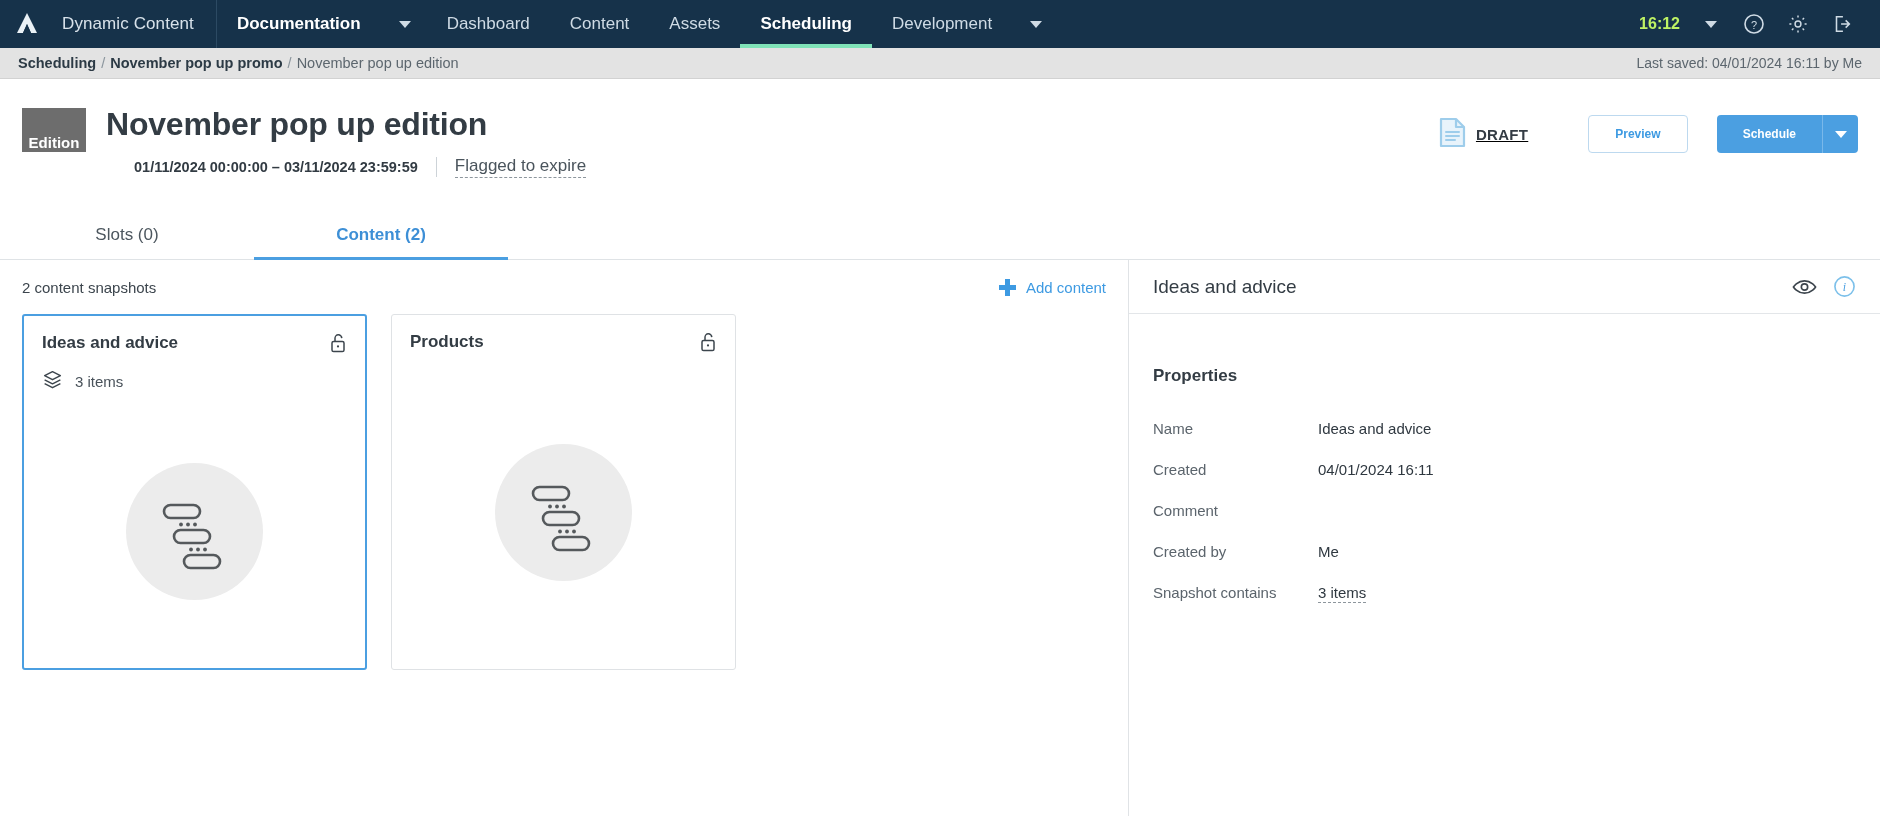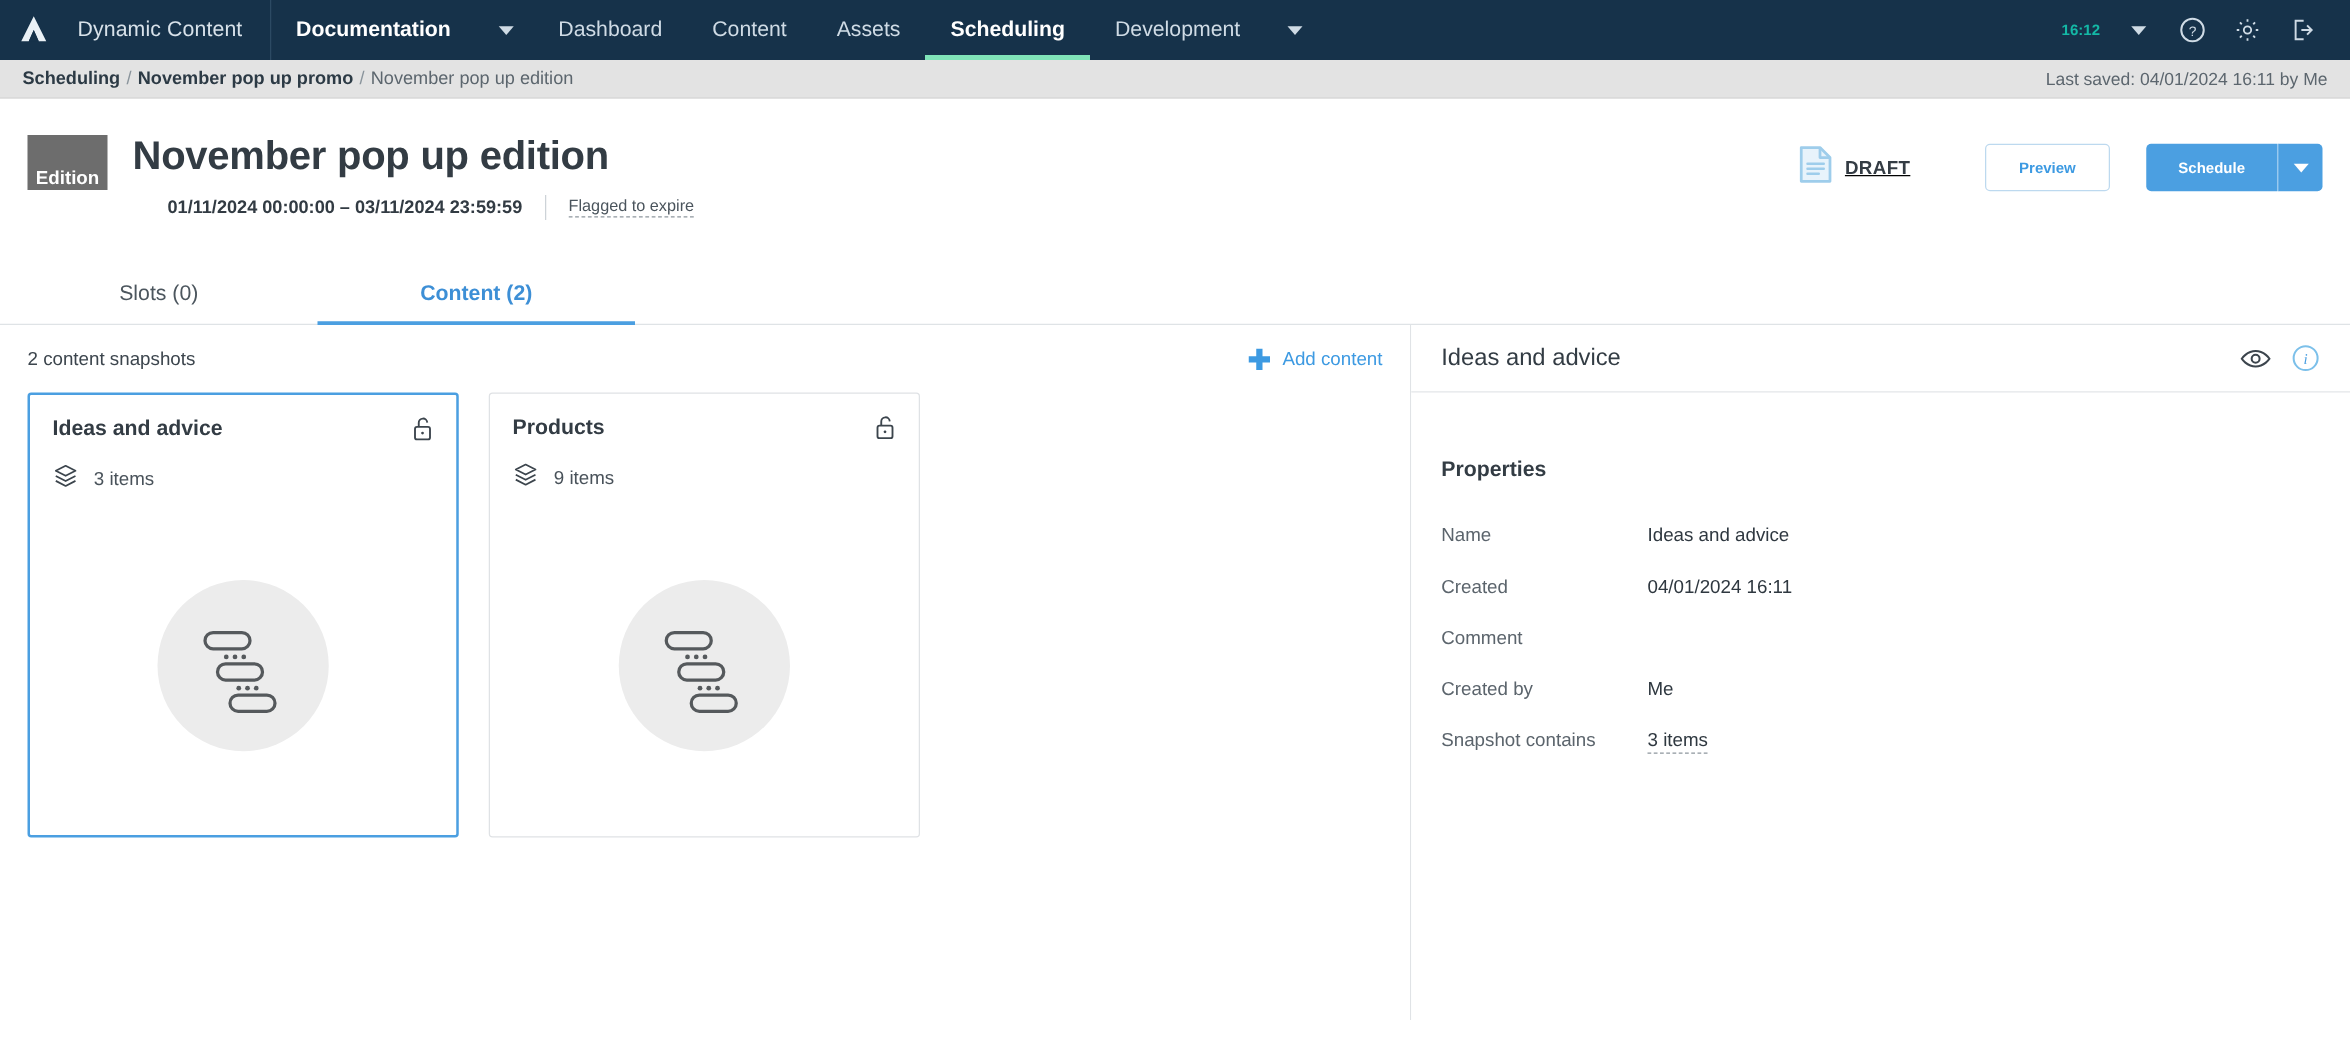--- a/index.html
+++ b/index.html
@@ -60,21 +60,21 @@
     margin-left: 2px;
   }
   .nav-caret-btn { display: flex; align-items: center; padding: 0 16px; cursor: pointer; }
   .nav-right {
     margin-left: auto;
     display: flex; align-items: center;
     padding-right: 18px;
     gap: 4px;
   }
   .nav-time {
-    font-size: 12px; font-weight: bold; color: #14b8a6;
+    font-size: 16px; font-weight: bold; color: #bef264;
     padding: 0 6px 0 10px;
   }
   .nav-icon {
     width: 40px; height: 48px;
     display: flex; align-items: center; justify-content: center;
     cursor: pointer;
   }
 
   
   .crumbbar {
@@ -121,21 +121,21 @@
     display: flex; align-items: center;
     margin-top: 12px;
     font-size: 14.5px;
   }
   .daterange { font-weight: bold; color: #323b43; white-space: nowrap; margin-left: 28px; }
   .sub-div {
     width: 1px; height: 20px; background: #cdd3d8;
     margin: 0 18px;
   }
   .flagged {
-    color: #4a545c; font-size: 13px;
+    color: #4a545c; font-size: 17px;
     border-bottom: 1px dashed #8d969d;
     padding-bottom: 1px;
     cursor: pointer; white-space: nowrap;
   }
   .title-actions {
     margin-left: auto;
     display: flex; align-items: center;
     padding-top: 36px;
     gap: 0;
   }
@@ -462,30 +462,20 @@
         <div class="card-head">
           <span class="card-title">Products</span>
           <span class="lock-icon">
             <svg width="17" height="20" viewBox="0 0 17 20" fill="none" stroke="#3c454d" stroke-width="1.5">
               <rect x="2" y="8.5" width="12" height="10" rx="1.6"></rect>
               <path d="M5 8.5V5.4A3.4 3.4 0 0 1 11.8 5.1"></path>
               <circle cx="8" cy="13.4" r="1.1" fill="#3c454d" stroke="none"></circle>
             </svg>
           </span>
         </div>
-        <div class="card-meta">
-          <span>
-            <svg width="21" height="21" viewBox="0 0 24 24" fill="none" stroke="#3c454d" stroke-width="1.6" stroke-linejoin="round">
-              <path d="M12 3l9 4.6-9 4.6-9-4.6z"></path>
-              <path d="M3 12.4l9 4.6 9-4.6"></path>
-              <path d="M3 16.8l9 4.6 9-4.6"></path>
-            </svg>
-          </span>
-          <span class="card-items">9 items</span>
-        </div>
         <div class="card-thumb">
           <div class="thumb-circle">
             <svg width="80" height="80" viewBox="0 0 80 80" fill="none" stroke="#55595c" stroke-width="2.6">
               <rect x="9" y="14" width="36" height="13" rx="6.5"></rect>
               <circle cx="26" cy="33.5" r="1.9" fill="#55595c" stroke="none"></circle>
               <circle cx="33" cy="33.5" r="1.9" fill="#55595c" stroke="none"></circle>
               <circle cx="40" cy="33.5" r="1.9" fill="#55595c" stroke="none"></circle>
               <rect x="19" y="39" width="36" height="13" rx="6.5"></rect>
               <circle cx="36" cy="58.5" r="1.9" fill="#55595c" stroke="none"></circle>
               <circle cx="43" cy="58.5" r="1.9" fill="#55595c" stroke="none"></circle>

